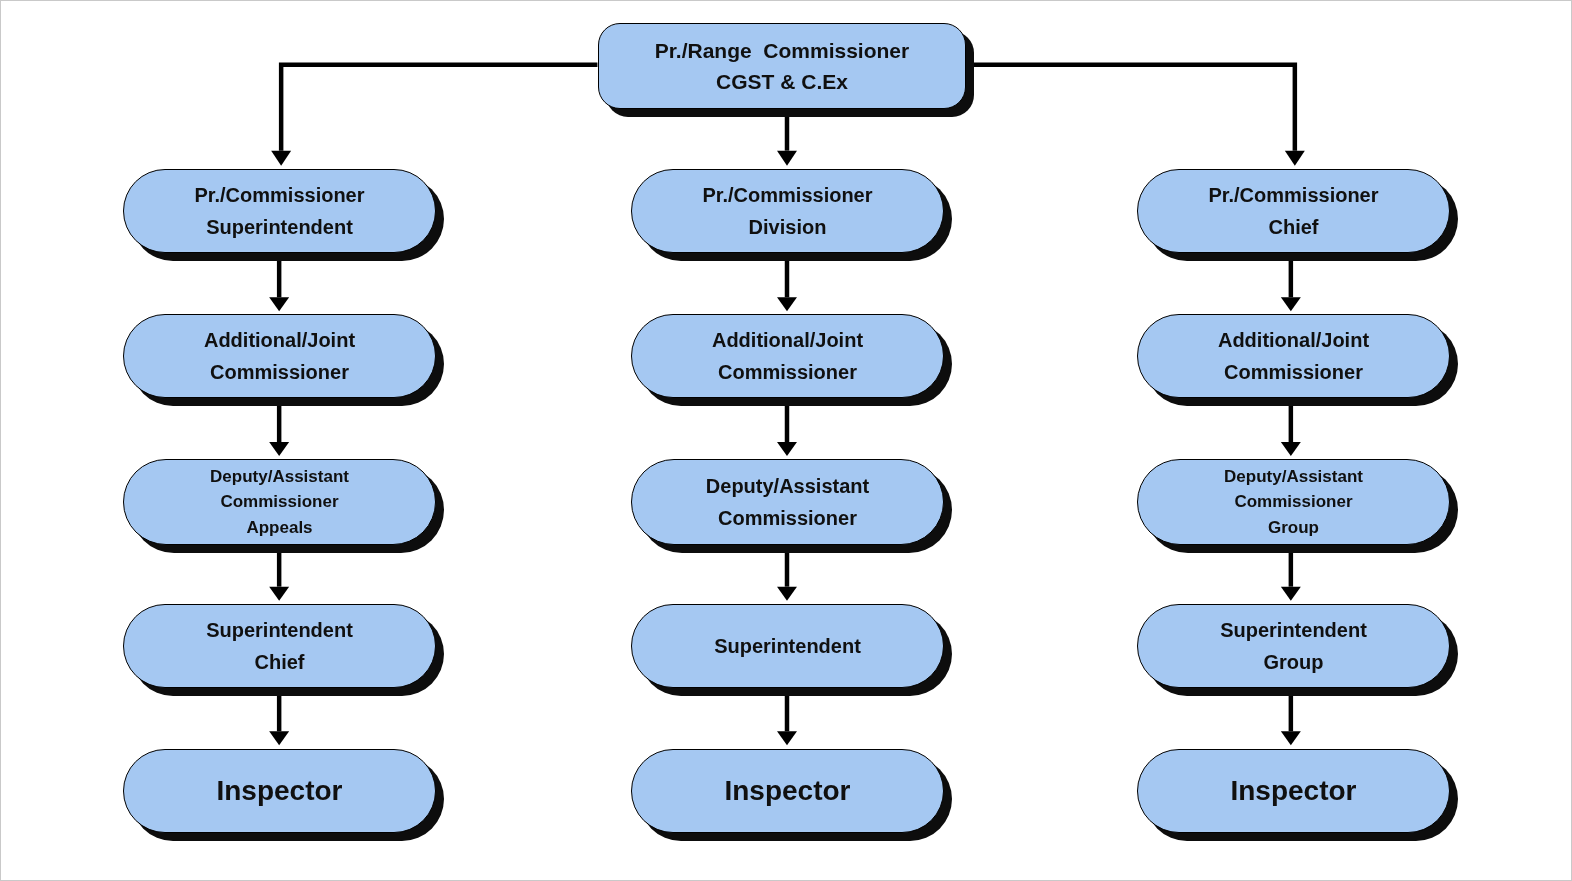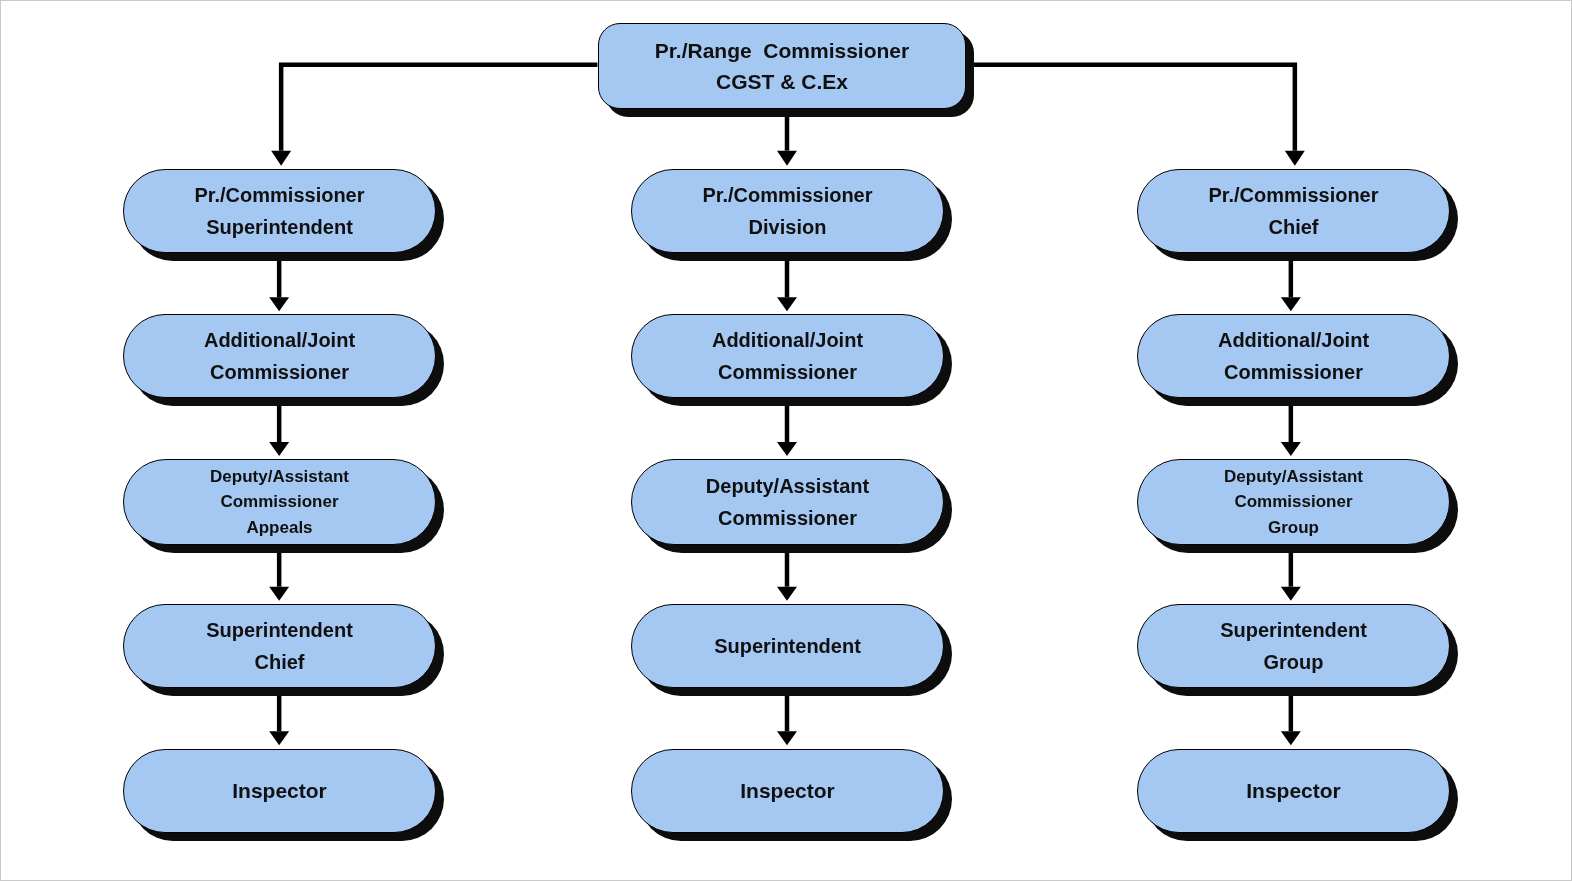--- a/index.html
+++ b/index.html
@@ -31,21 +31,21 @@
     text-align: center;
     font-weight: bold;
     color: #101010;
     box-sizing: border-box;
   }
   .node span { white-space: pre; display: block; }
   .pill { border-radius: 44px; }
   .root { border-radius: 22px; font-size: 21px; line-height: 1.5; }
   .std  { font-size: 20px; line-height: 1.6; }
   .sm   { font-size: 17px; line-height: 1.5; }
-  .xl   { font-size: 21px; line-height: 1.2; }
+  .xl   { font-size: 28px; line-height: 1.2; }
 </style>
 </head>
 <body>
 
 <div class="canvas">
 
   <svg class="connectors" viewBox="0 0 1572 881">
 
     <g stroke="#000000" stroke-width="4.5" fill="#000000">
       <polyline points="597,64 280,64 280,150" fill="none"></polyline>

